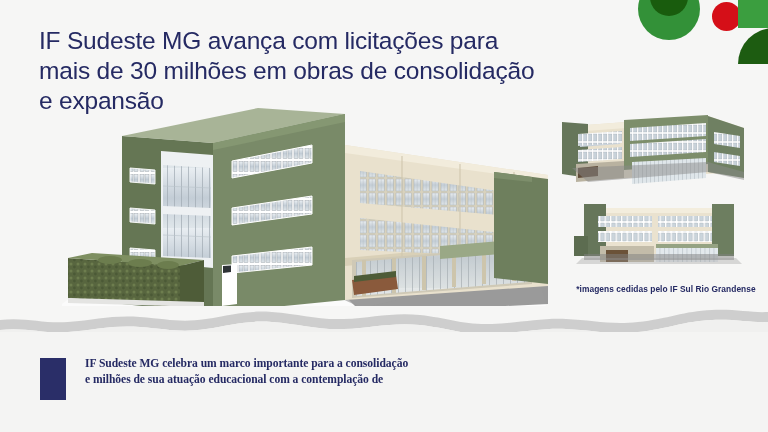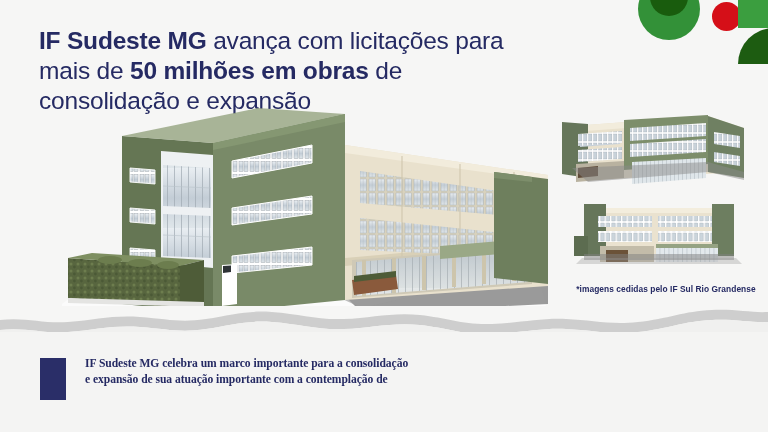--- a/index.html
+++ b/index.html
@@ -50,21 +50,21 @@
   
   .headline {
     position:absolute; left:39px; top:26px;
     width:500px;
     color:#252a63;
     font-size:24.5px;
     line-height:1.22;
     letter-spacing:-0.2px;
     font-weight:400;
   }
-  .headline b { font-weight:700; }
+  .headline b { font-weight:400; }
 
   
   .hero-render {
     position:absolute; left:62px; top:108px;
     width:486px; height:205px;
   }
   .thumb-a { position:absolute; left:558px; top:106px; width:196px; height:86px; }
   .thumb-b { position:absolute; left:556px; top:192px; width:200px; height:92px; }
 
   
@@ -112,21 +112,21 @@
 <div id="poster">
 
   <div class="deco-layer">
     <div class="deco-ring"></div>
     <div class="deco-ring-inner"></div>
     <div class="deco-dot"></div>
     <div class="deco-square"></div>
     <div class="deco-quarter"></div>
   </div>
 
-  <h1 class="headline"><b>IF Sudeste MG</b><span> avança com licitações para mais de </span><b>50 milhões em obras</b><span> de consolidação e expansão</span></h1>
+  <h1 class="headline"><b>IF Sudeste MG</b><span> avança com licitações para mais de </span><b>30 milhões em obras</b><span> de consolidação e expansão</span></h1>
 
   <svg class="hero-render" viewBox="0 0 486 205">
     <defs>
       <linearGradient id="glass" x1="0" y1="0" x2="0" y2="1">
         <stop offset="0%" stop-color="#e9eef2"></stop>
           <stop offset="50%" stop-color="#c3cdd6"></stop>
         <stop offset="100%" stop-color="#dfe6ea"></stop>
       </linearGradient>
       <pattern id="winrow" width="9" height="14" patternUnits="userSpaceOnUse">
         <rect width="9" height="14" fill="#d8d2bd"></rect>
@@ -322,18 +322,18 @@
                C668,23 684,15 712,14 C736,13 752,17 768,16 L768,52 L0,52 Z" fill="#f0f0ef"></path>
     </svg>
   </div>
 
   <div class="footer">
 
     <div class="footer-bar"></div>
 
     <div class="footer-text">
       <div>IF Sudeste MG celebra um marco importante para a consolidação</div>
-      <div>e expansão de sua atuação importante com a contemplação de</div>
+      <div>e milhões de sua atuação educacional com a contemplação de</div>
     </div>
 
   </div>
 
 </div>
 
 </body></html>

